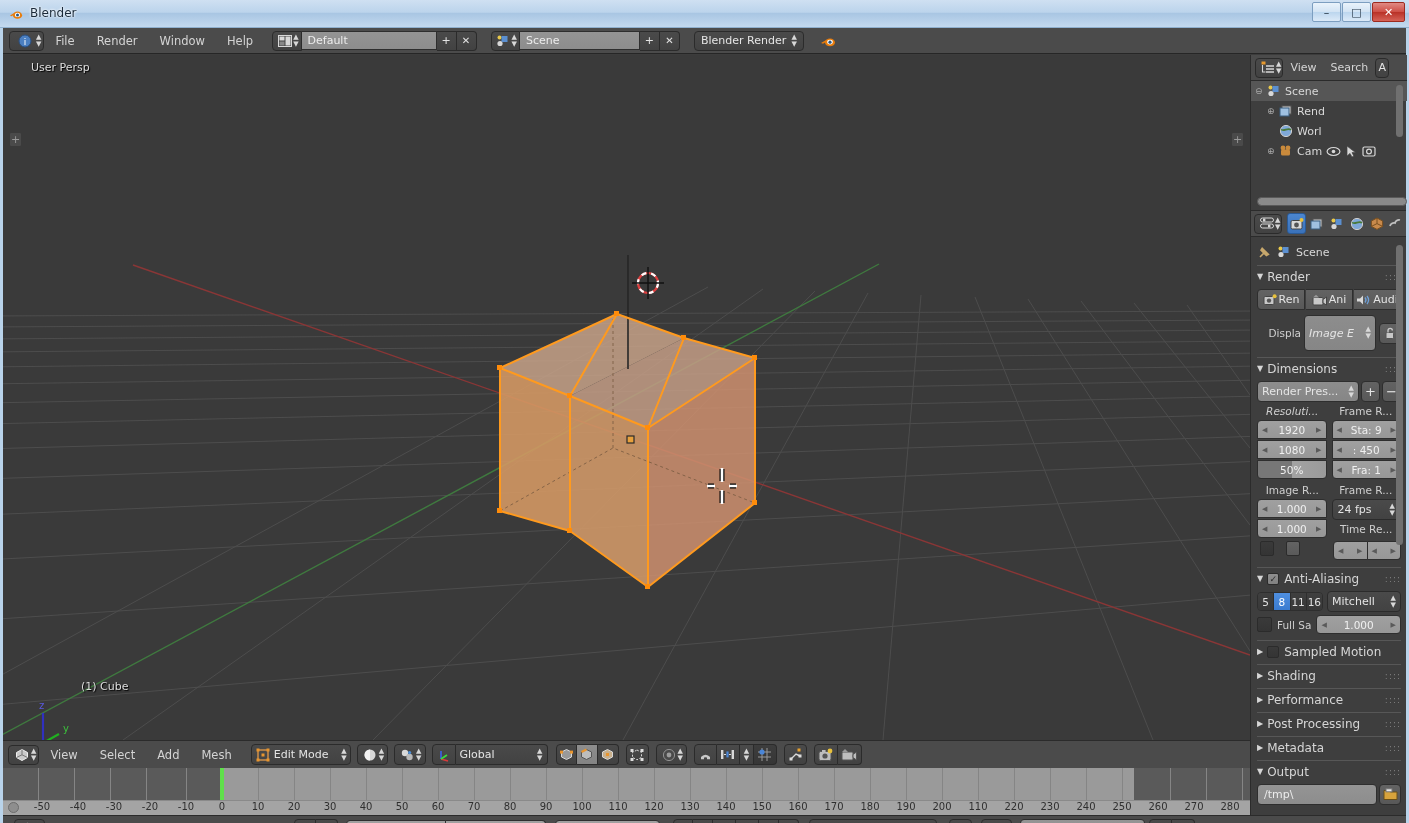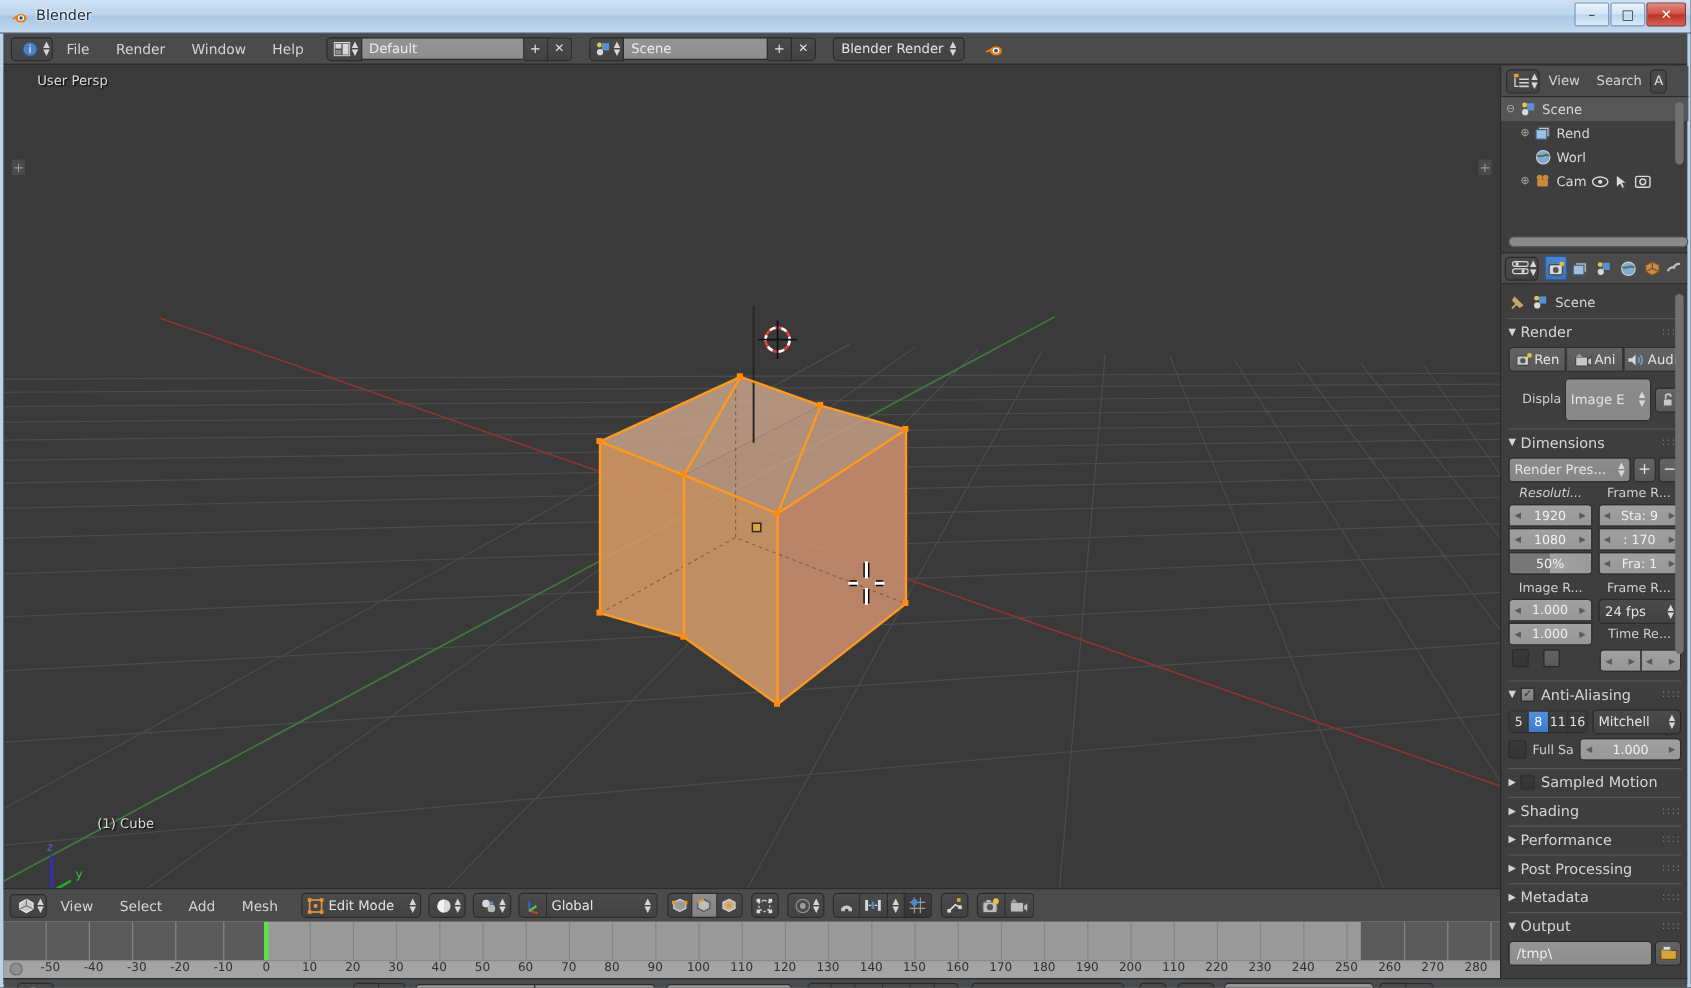--- a/index.html
+++ b/index.html
@@ -957,21 +957,21 @@
         <div class="bw" style="flex:1;justify-content:center;gap:2px;border-radius:0 4px 4px 0;border-left:none;height:21px;">
           <svg width="15" height="12" viewBox="0 0 15 12">
               <polygon points="1,4.5 4,4.5 7,1.5 7,10.5 4,7.5 1,7.5" fill="#d8d8d8"></polygon>
               <path d="M9 3.5 A4 4 0 0 1 9 8.5 M11 2 A6.5 6.5 0 0 1 11 10" fill="none" stroke="#6fa0d8" stroke-width="1.3"></path>
             </svg>
           <span>Audi</span>
         </div>
       </div>
       <div class="row" style="margin-top:5px;">
         <span class="prop-label" style="width:44px;text-align:right;">Displa</span>
-        <div class="bw" style="flex:1;height:21px;padding:17px 4px;justify-content:space-between;background:linear-gradient(to bottom,#8d8d8d,#868686);">
+        <div class="bw" style="flex:1;height:21px;padding:17px 4px;justify-content:space-between;background:linear-gradient(to bottom,#8d8d8d,#868686);font-style:italic;">
           <span>Image E</span>
           <span class="arrows">▲<br>▼</span>
         </div>
         <div class="bw" style="width:22px;height:21px;justify-content:center;">
           <svg width="14" height="13" viewBox="0 0 14 13">
               <rect x="3" y="5.5" width="7.5" height="6" rx="1" fill="#c8c8c8" stroke="#555"></rect>
               <path d="M5 5.5 V3.6 A2.2 2.2 0 0 1 9.4 3.6" fill="none" stroke="#c8c8c8" stroke-width="1.4"></path>
             </svg>
         </div>
       </div>
@@ -1010,21 +1010,21 @@
           </div>
         </div>
         <div style="flex:1;">
           <div class="numfield" style="border-radius:4px 4px 0 0;margin-bottom:1px;">
             <span class="lt">◀</span>
             <span>Sta: 9</span>
             <span class="gt">▶</span>
           </div>
           <div class="numfield" style="border-radius:0;margin-bottom:1px;">
             <span class="lt">◀</span>
-            <span>: 170</span>
+            <span>: 450</span>
             <span class="gt">▶</span>
           </div>
           <div class="numfield" style="border-radius:0 0 4px 4px;">
             <span class="lt">◀</span>
             <span>Fra: 1</span>
             <span class="gt">▶</span>
           </div>
         </div>
       </div>
       <div class="row" style="margin-top:5px;">

